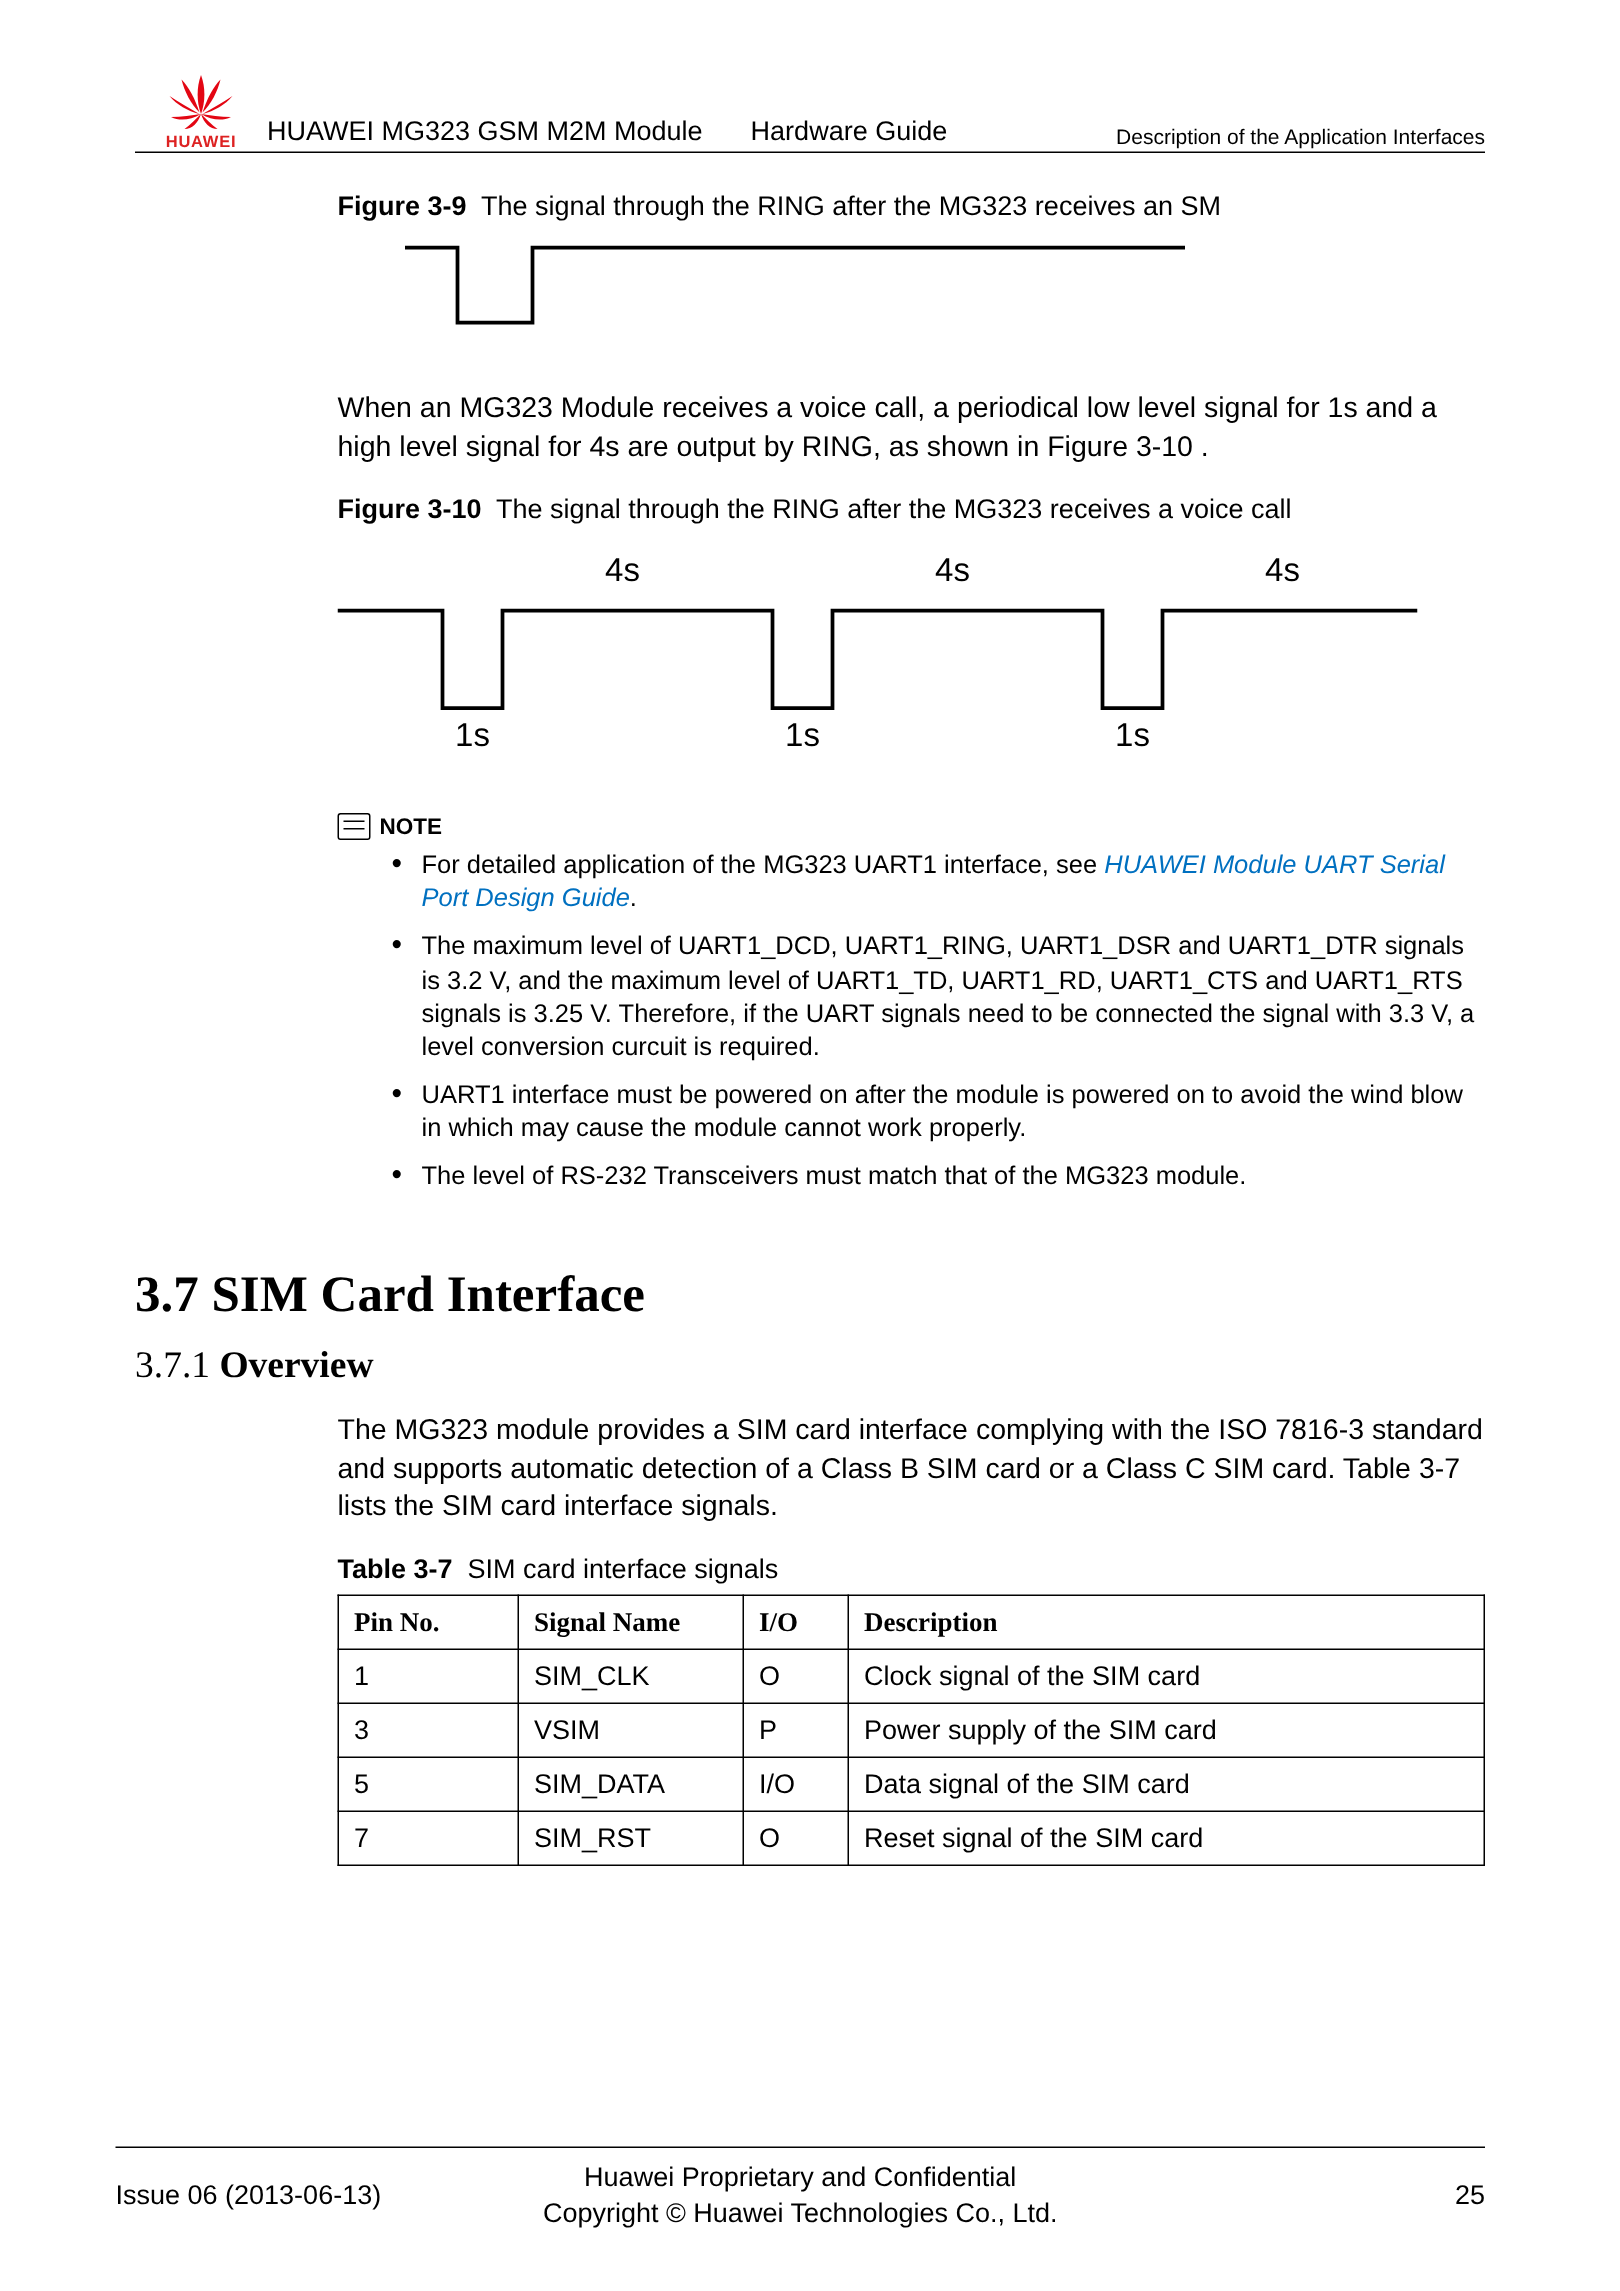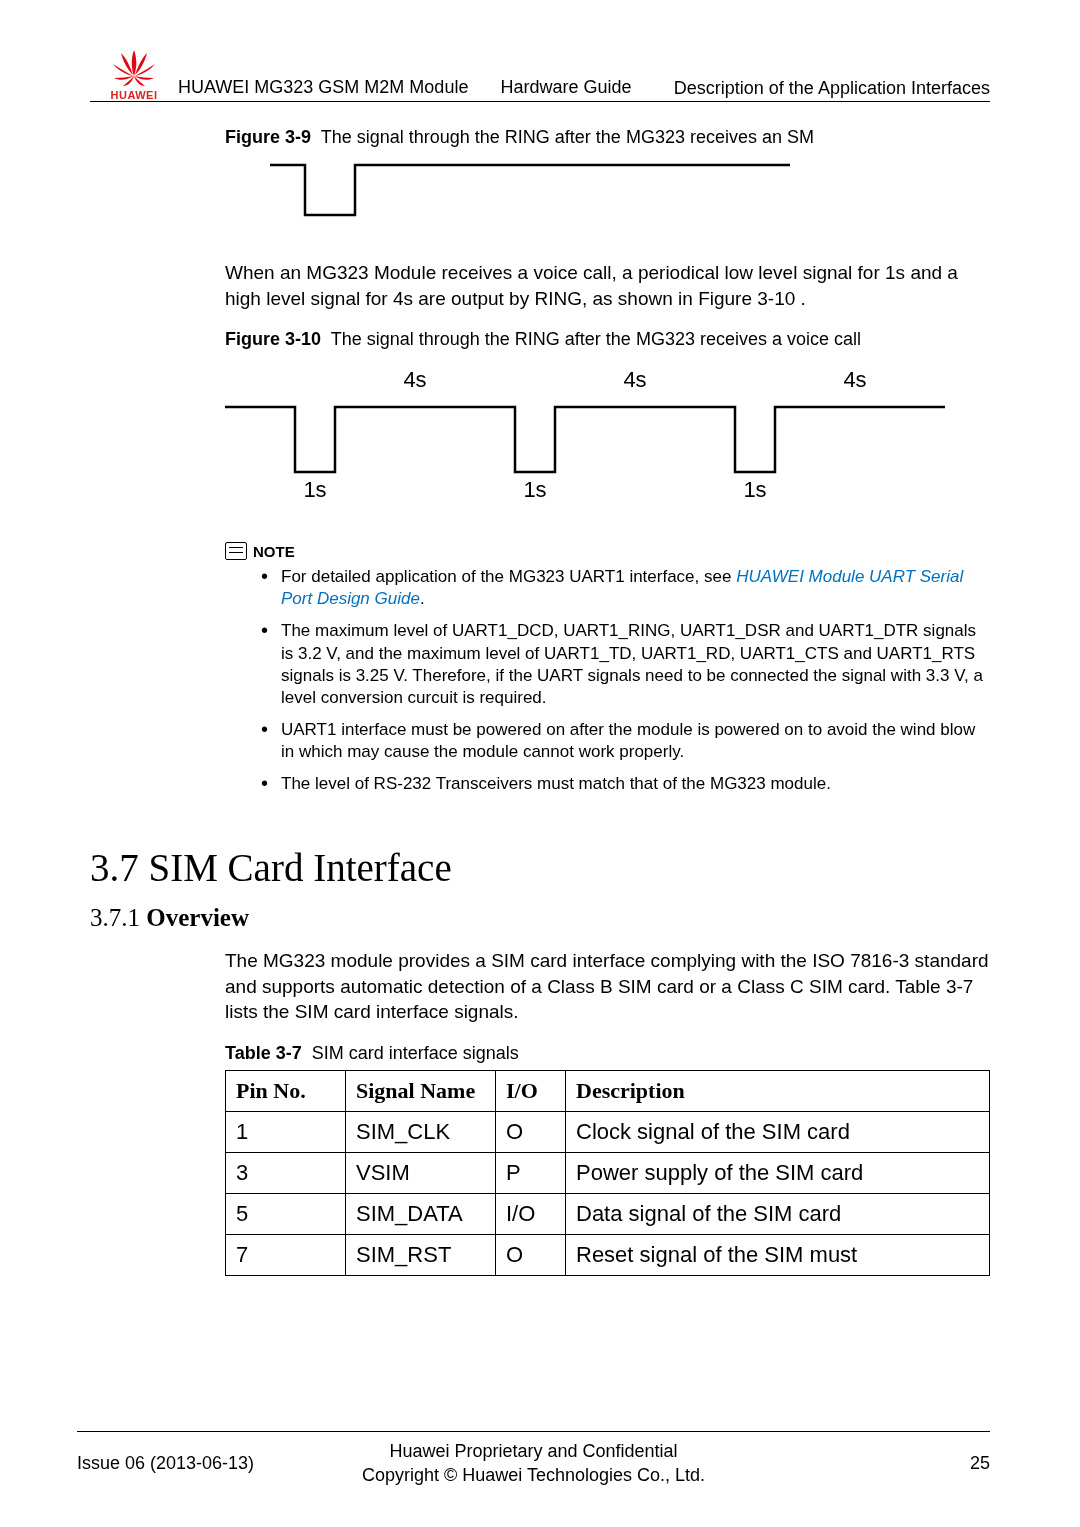--- a/index.html
+++ b/index.html
@@ -36,21 +36,21 @@
       margin-top: 1px;
     }
     .header-titles {
       flex: 1;
       display: flex;
       font-size: 18px;
       line-height: 1.3;
       gap: 32px;
     }
     .header-right {
-      font-size: 18px;
+      font-size: 14px;
       align-self: flex-end;
       padding-bottom: 0;
     }
     .content {
       margin-left: 135px;
     }
     .fig-caption {
       font-size: 18px;
       margin-bottom: 12px;
     }
@@ -97,37 +97,37 @@
       content: "•";
       position: absolute;
       left: 0;
       font-size: 20px;
       line-height: 1;
       top: 0;
     }
     .link { color: #0070c0; font-style: italic; }
     h2.sec {
       font-family: "Book Antiqua", Palatino, serif;
-      font-size: 39px;
-      font-weight: normal;
+      font-size: 34px;
+      font-weight: bold;
       margin: 0 0 14px 0;
     }
     h3.subsec {
       font-family: "Book Antiqua", Palatino, serif;
       font-size: 25px;
       margin: 0 0 16px 0;
     }
     h3.subsec .num { font-weight: normal; }
     h3.subsec .ttl { font-weight: bold; }
     .tbl-caption { font-size: 18px; margin: 18px 0 6px 0; }
     .tbl-caption .bold { font-weight: bold; }
     table.simtbl {
       border-collapse: collapse;
       width: 100%;
-      font-size: 22px;
+      font-size: 18px;
     }
     table.simtbl th, table.simtbl td {
       border: 1px solid #000;
       padding: 7px 10px;
       text-align: left;
       vertical-align: top;
     }
     table.simtbl th {
       font-family: "Book Antiqua", Palatino, serif;
       font-weight: bold;
@@ -268,21 +268,21 @@
       <tr>
         <td>5</td>
         <td>SIM_DATA</td>
         <td>I/O</td>
         <td>Data signal of the SIM card</td>
       </tr>
       <tr>
         <td>7</td>
         <td>SIM_RST</td>
         <td>O</td>
-        <td>Reset signal of the SIM must</td>
+        <td>Reset signal of the SIM card</td>
       </tr>
     </tbody>
   </table>
 </div>
 
 <div class="footer">
   <div class="left">Issue 06 (2013-06-13)</div>
   <div class="center">
     <span>Huawei Proprietary and Confidential</span><br>
     <span>Copyright © Huawei Technologies Co., Ltd.</span>

